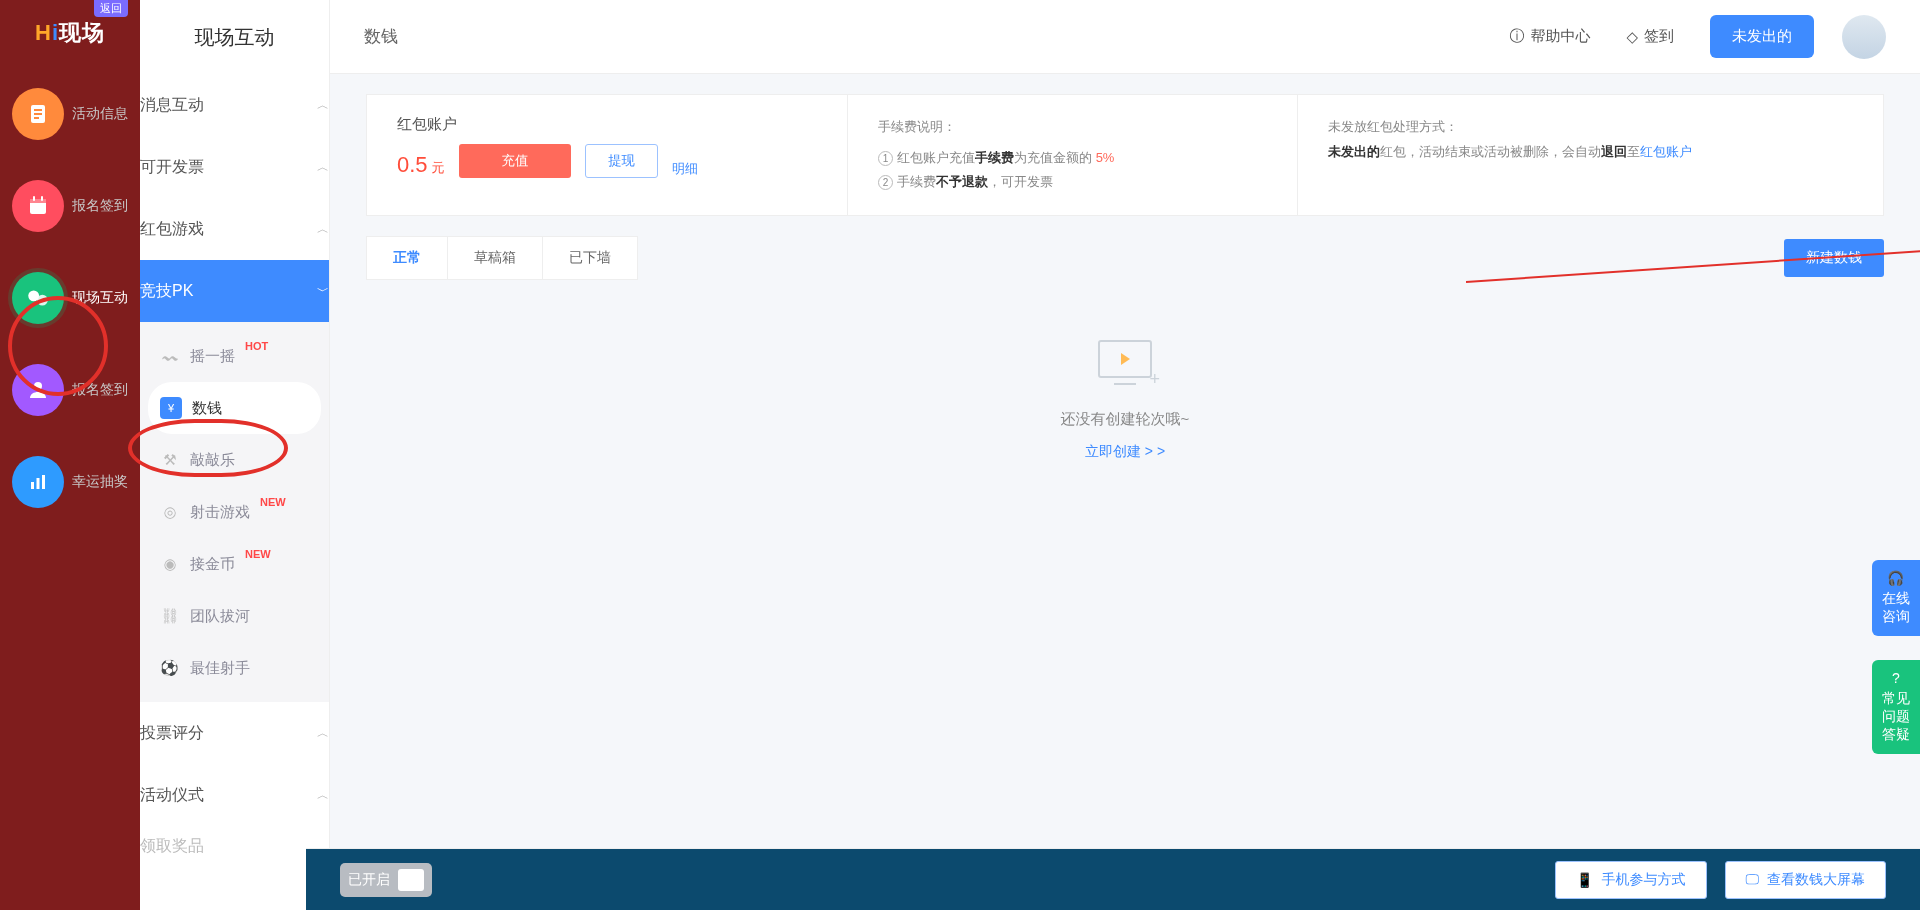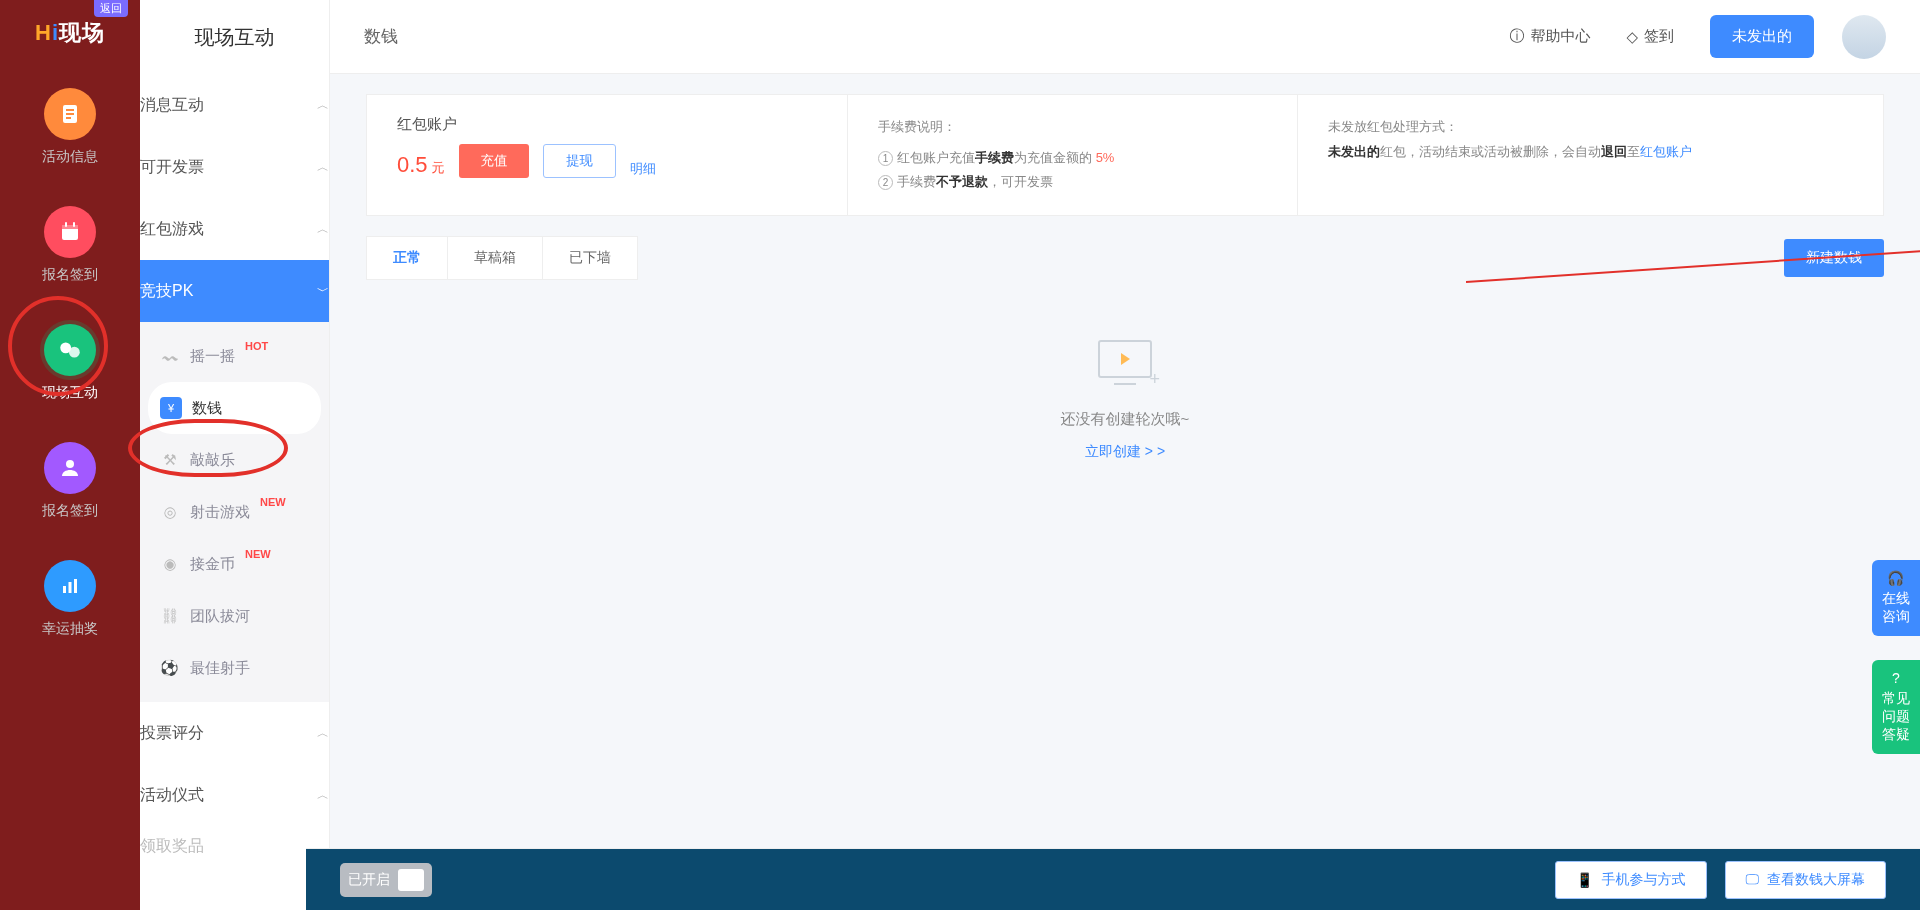--- a/index.html
+++ b/index.html
@@ -3,21 +3,21 @@
 <meta charset="utf-8">
 <style>
 *{box-sizing:border-box;margin:0;padding:0}
 body{font-family:-apple-system,"PingFang SC","Microsoft YaHei",sans-serif;font-size:14px;color:#333;background:#f5f7fa;overflow:hidden}
 .app{display:flex;height:910px;width:1920px}
 
 .rail{width:140px;background:#7f1d1d;display:flex;flex-direction:column;align-items:center;padding-top:8px;position:relative}
 .rail-logo{color:#fff;font-size:22px;font-weight:700;margin-bottom:40px;margin-top:10px;letter-spacing:1px;display:flex;align-items:center}
 .rail-logo .hi{color:#3e8bff}.rail-logo .hi b{color:#ffa629;font-weight:900}
 .rail-return{position:absolute;top:0;right:12px;background:#7a6cff;color:#fff;font-size:11px;padding:1px 6px;border-radius:0 0 4px 4px}
-.rail-item{display:flex;flex-direction:column;align-items:center;gap:8px;color:#c8c8c8;font-size:14px;margin-bottom:40px;cursor:pointer;position:relative}
+.rail-item{display:flex;flex-direction:row;align-items:center;gap:8px;color:#c8c8c8;font-size:14px;margin-bottom:40px;cursor:pointer;position:relative}
 .rail-item .ico{width:52px;height:52px;border-radius:50%;display:flex;align-items:center;justify-content:center}
 .rail-item.active .ico{box-shadow:0 0 0 4px rgba(0,200,120,.18)}
 .rail-item .lbl{color:#c8c8c8}
 .rail-item.active .lbl{color:#fff}
 .red-circle{position:absolute;border:4px solid #e2302a;border-radius:50%;pointer-events:none}
 .red-circle.rc1{width:100px;height:100px;left:8px;top:296px}
 
 .sidebar{width:190px;background:#fff;display:flex;flex-direction:column;border-right:1px solid #eee}
 .sidebar-title{height:74px;display:flex;align-items:center;justify-content:center;font-size:20px;font-weight:500;color:#333}
 .side-group{height:62px;display:flex;align-items:center;justify-content:space-between;gap:20px;color:#555;font-size:16px;cursor:pointer}
@@ -42,21 +42,21 @@
 .content{flex:1;background:#f5f7fa;padding:20px 36px 0 36px;overflow:hidden}
 
 .infocard{display:flex;background:#fff;border:1px solid #eee}
 .infocol{padding:20px 30px}
 .infocol+.infocol{border-left:1px solid #eee}
 .col1{width:480px}
 .col1 .hd{font-size:15px;color:#555;margin-bottom:10px}
 .col1 .row{display:flex;align-items:flex-end;gap:14px}
 .amount{color:#ff4d3a;font-size:22px;font-weight:500}
 .amount .unit{font-size:13px;margin-left:4px}
-.btn-red{background:#ff6a5b;color:#fff;border:none;padding:8px 22px;border-radius:3px;cursor:pointer}
+.btn-red{background:#ff6a5b;color:#fff;border:none;padding:8px 43px;border-radius:3px;cursor:pointer}
 .btn-outline{background:#fff;color:#3e8bff;border:1px solid #9cc2ff;padding:7px 22px;border-radius:3px;cursor:pointer}
 .link-blue{color:#3e8bff;cursor:pointer;font-size:13px}
 .col2{width:450px;font-size:13px;color:#888;line-height:1.9}
 .col2 .hd{color:#888;margin-bottom:6px}
 .col2 .num{display:inline-block;width:15px;height:15px;border:1px solid #bbb;border-radius:50%;font-size:10px;text-align:center;line-height:14px;margin-right:4px}
 .col3{flex:1;font-size:13px;color:#888;line-height:1.9}
 .strong{color:#333;font-weight:600}
 .pct{color:#ff6a5b}
 
 .tabrow{display:flex;align-items:center;margin-top:20px;position:relative}

